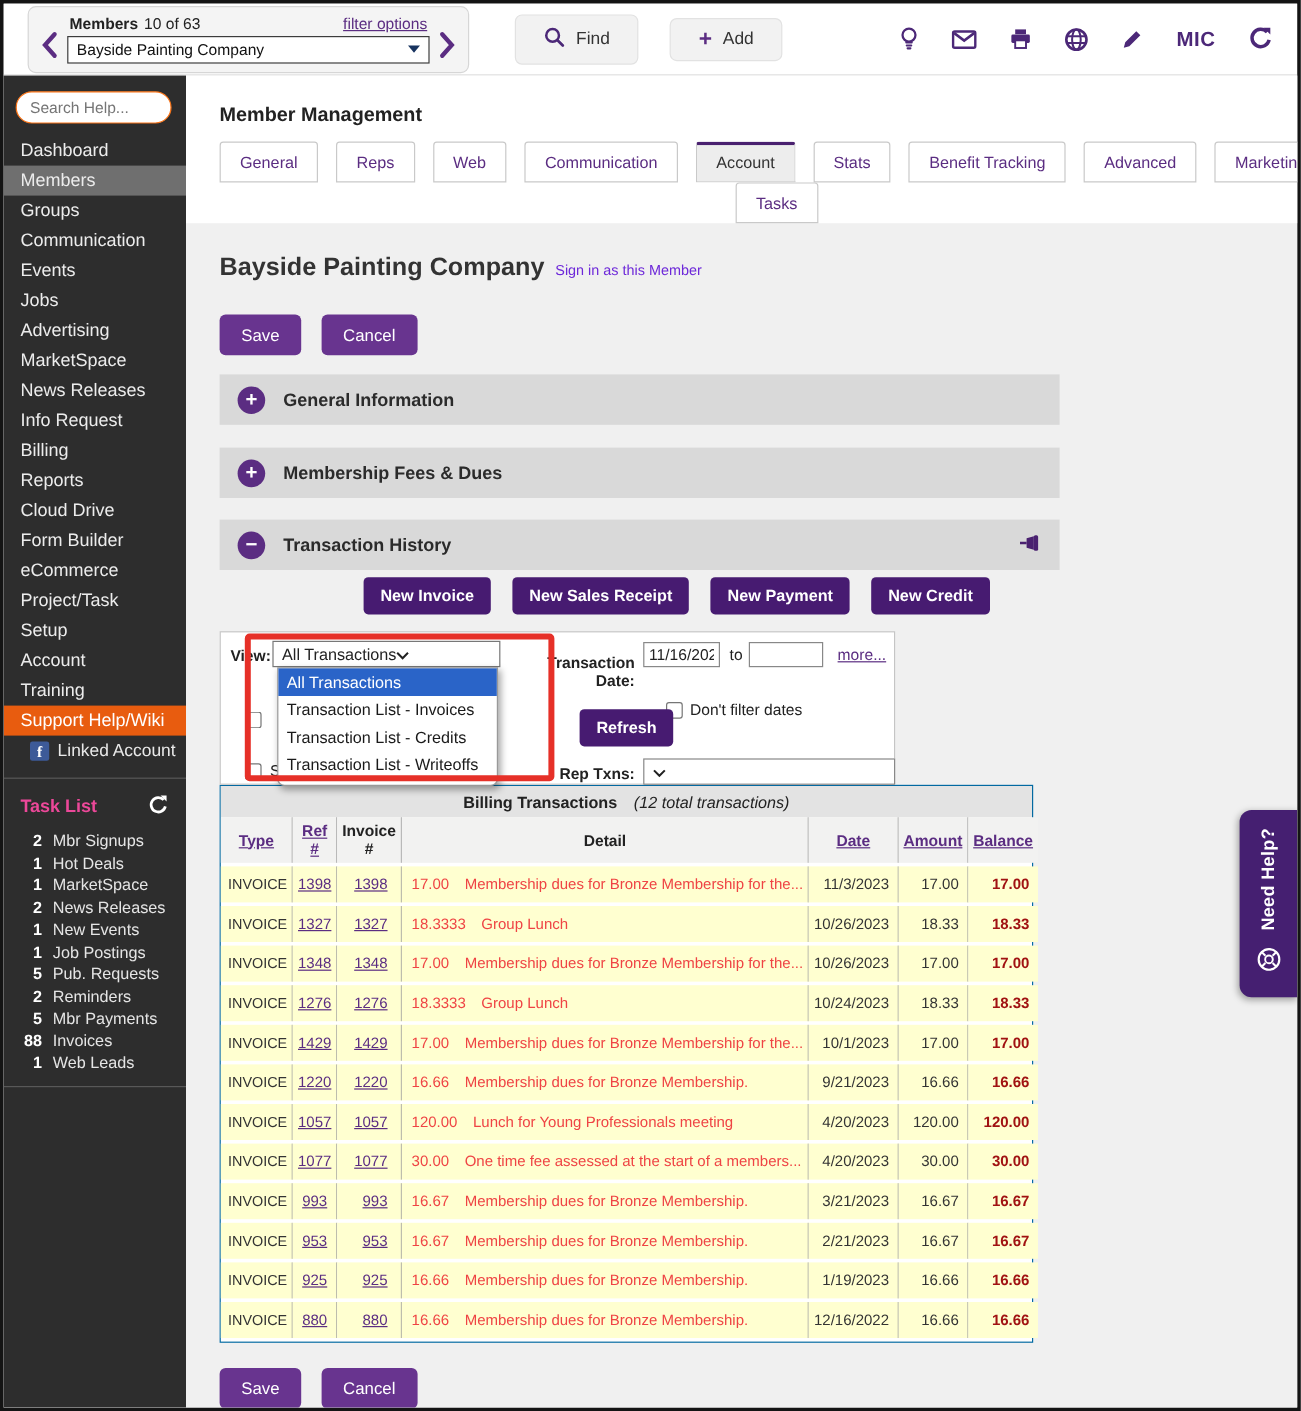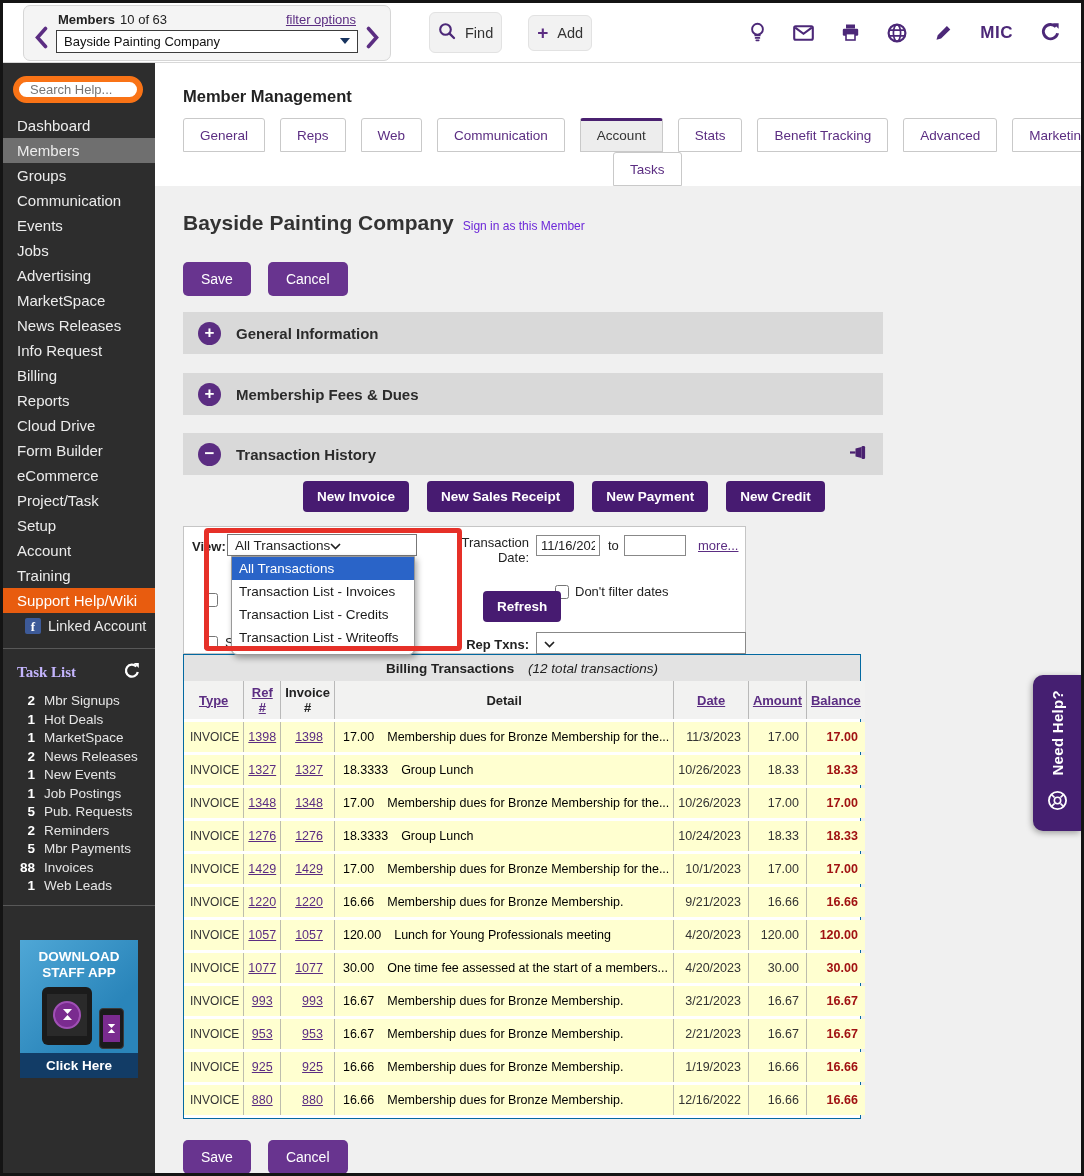--- a/index.html
+++ b/index.html
@@ -14,43 +14,43 @@
   
   .topbar { height:60px; background:#fff; display:flex; align-items:center; border-bottom:1px solid #d8d8d8; }
   .member-nav { display:flex; align-items:flex-end; gap:8px; background:#f4f4f4; border:1px solid #d6d6d6; border-radius:7px; margin-left:20px; padding:6px 10px 7px; }
   .mn-arrow { background:none; border:none; padding:0 0 1px; display:flex; }
   .mn-mid { width:302px; }
   .mn-top { display:flex; align-items:baseline; font-size:13px; color:#222; margin:0 2px 3px; }
   .mn-title { font-weight:bold; margin-right:5px; }
   .mn-filter { margin-left:auto; color:#5b2d82; text-decoration:underline; font-size:13px; }
   .mn-select { display:flex; align-items:center; border:1px solid #3c3c3c; background:#fff; height:23px; padding:0 7px; font-size:13px; color:#111; cursor:pointer; }
   .caret-dark { width:0; height:0; border-left:5px solid transparent; border-right:5px solid transparent; border-top:6px solid #17335f; margin-left:auto; }
-  .btn-light { display:flex; align-items:center; gap:9px; background:#f2f2f2; border:1px solid #e2e2e2; border-radius:6px; padding:9px 8px; font-size:14.5px; color:#333; }
+  .btn-light { display:flex; align-items:center; gap:9px; background:#f2f2f2; border:1px solid #e2e2e2; border-radius:6px; padding:9px 23px; font-size:14.5px; color:#333; }
   .btn-find { margin-left:38px; }
   .btn-add { margin-left:26px; }
   .plus-glyph { color:#5b2d82; font-size:19px; font-weight:bold; line-height:14px; }
   .top-icons { margin-left:auto; display:flex; align-items:center; gap:27px; margin-right:20px; }
   .top-icons > * { display:flex; }
   .mic { font-weight:bold; font-size:17px; color:#4c2878; letter-spacing:.5px; }
 
   
   .shell { display:flex; height:1110px; }
 
   
   .sidebar { width:152px; background:#2d2d2d; flex-shrink:0; color:#e9e9e9; overflow:hidden; }
   .search-help { margin:13px 10px 10px; }
-  .search-help input { width:130px; height:27px; border-radius:14px; border:6px solid #f97316; padding:0 11px; font-size:13px; color:#333; background:#fff; outline:none; }
+  .search-help input { width:130px; height:27px; border-radius:14px; border:1px solid #f97316; padding:0 11px; font-size:13px; color:#333; background:#fff; outline:none; }
   .nav-item { font-size:15px; line-height:25px; padding-left:14px; color:#ececec; cursor:pointer; white-space:nowrap; }
   .nav-item.v-current { background:#6f6f6f; }
   .nav-item.v-support { background:#e85c0f; color:#fff; }
   .linked { display:flex; align-items:center; gap:7px; padding:5px 0 5px 22px; font-size:14.5px; cursor:pointer; }
   .fb-icon { width:16px; height:16px; background:#3d5a98; color:#fff; border-radius:2px; font-weight:bold; font-size:13px; display:flex; align-items:flex-end; justify-content:center; font-family:"Liberation Serif", serif; line-height:15px; }
   .sb-divider { border-top:1px solid #585858; margin-top:9px; }
   .task-header { display:flex; align-items:center; padding:13px 14px 9px; }
-  .task-title { font-weight:bold; font-size:15px; color:#c4b5fd;font-family:Liberation Serif, serif; }
+  .task-title { font-weight:bold; font-size:15px; color:#ec4899; }
   .task-refresh { margin-left:auto; background:none; border:none; display:flex; }
   .task-row { display:flex; font-size:13.5px; line-height:18.5px; cursor:pointer; }
   .task-count { width:32px; text-align:right; font-weight:bold; color:#fff; margin-right:9px; }
   .task-label { color:#e5e5e5; }
   .staff-app { width:118px; margin:34px auto 0; cursor:pointer; }
   .sa-top { background:linear-gradient(135deg,#4fa7d6 0%,#2a85ba 70%); padding:9px 0 6px; text-align:center; color:#fff; font-weight:bold; font-size:13.5px; line-height:16px; }
   .sa-devices { position:relative; height:60px; margin-top:6px; }
   .tablet { position:absolute; left:22px; top:0; width:50px; height:58px; background:#1b1b1b; border-radius:6px; }
   .t-screen { position:absolute; left:5px; right:5px; top:7px; bottom:9px; background:#2a2a2a; display:flex; align-items:center; justify-content:center; }
   .t-circle { width:28px; height:28px; border-radius:50%; background:#7a2b8f; border:2px solid #a050b5; display:flex; align-items:center; justify-content:center; }
@@ -87,21 +87,21 @@
   
   .filter-panel { position:relative; width:563px; height:128px; background:#fff; border:1px solid #c5c5c5; margin-top:14px; font-size:13px; color:#222; }
   .filter-panel .abs { position:absolute; }
   .fp-view-label { left:8px; top:12px; font-weight:bold; }
   .fp-select { left:43px; top:7px; width:190px; height:22px; border:1px solid #777; display:flex; align-items:center; padding:0 7px; background:#fff; cursor:pointer; font-size:13.5px; }
   .fp-select svg, .fp-select2 svg { margin-left:auto; }
   .fp-dropdown { left:47px; top:29px; width:184px; background:#fff; border:1px solid #999; border-radius:0 0 6px 6px; box-shadow:2px 3px 6px rgba(0,0,0,.35); z-index:5; padding-bottom:5px; }
   .dd-item { padding:2px 7px; font-size:13.5px; line-height:19px; color:#1a1a1a; white-space:nowrap; cursor:pointer; }
   .dd-item.v-selected { background:#2a64c8; color:#fff; }
   .callout { left:20px; top:1px; width:258px; height:123px; border:5px solid #e63028; border-radius:4px; z-index:10; pointer-events:none; }
-  .fp-date-label { left:270px; top:8px; width:75px; text-align:right; font-weight:normal; line-height:15px; }
+  .fp-date-label { left:270px; top:18px; width:75px; text-align:right; font-weight:bold; line-height:15px; }
   .fp-input { height:21px; border:1px solid #888; font-size:13px; padding:0 4px; color:#222; }
   .fp-input1 { left:352px; top:8px; width:64px; }
   .fp-to { left:424px; top:11px; }
   .fp-input2 { left:440px; top:8px; width:62px; }
   .fp-more { left:514px; top:11px; color:#5b2d82; text-decoration:underline; }
   .fp-dontfilter { left:371px; top:57px; display:flex; gap:6px; align-items:center; }
   .fp-refresh { left:299px; top:64px; }
   .fp-chk-hidden { left:20px; top:66px; }
   .fp-billto { left:20px; top:108px; display:flex; gap:7px; align-items:center; }
   .fp-reptxns-label { left:278px; top:110px; width:67px; text-align:right; font-weight:bold; }
@@ -116,21 +116,21 @@
   table { width:100%; border-collapse:separate; border-spacing:0 3px; margin-top:-3px; }
   th { background:#f2f2f1; font-size:13px; padding:4px 4px; border-right:1px solid #b9b9b9; font-weight:bold; color:#222; }
   th:last-child { border-right:none; }
   th a { color:#5b2d82; text-decoration:underline; }
   td { background:#ffffd0; border-right:1px solid #bdbdad; font-size:12.5px; padding:8px 4px; color:#333; }
   td:last-child { border-right:none; }
   .c-type { padding-left:6px; font-size:12px; }
   .c-ref { text-align:center; }
   .c-inv { text-align:right; padding-right:11px; }
   td a { color:#5b2d82; text-decoration:underline; }
-  .c-det { white-space:nowrap; overflow:hidden; color:#000000; padding-left:8px; }
+  .c-det { white-space:nowrap; overflow:hidden; color:#ef4444; padding-left:8px; }
   .det-amt { margin-right:13px; }
   .c-date,.c-amt,.c-bal { text-align:right; padding-right:7px; }
   .c-bal { font-weight:bold; color:#a01212; }
 
   .bottom-actions { display:flex; gap:17px; margin-top:21px; }
 
   
   .need-help { position:absolute; right:0; top:672px; width:48px; height:156px; background:#451f71; border-radius:10px 0 0 10px; color:#fff; display:flex; flex-direction:column; align-items:center; justify-content:center; gap:13px; box-shadow:-1px 2px 6px rgba(0,0,0,.35); cursor:pointer; z-index:20; }
   .nh-label { writing-mode:vertical-rl; transform:rotate(180deg); font-weight:bold; font-size:15px; letter-spacing:.3px; }
 </style>
@@ -342,47 +342,20 @@
         </div>
 
         <div class="task-row">
           <span class="task-count">1</span>
           <span class="task-label">Web Leads</span>
         </div>
 
     </div>
     <div class="sb-divider"></div>
 
-    <div class="staff-app">
-      <div class="sa-top">
-        <div>DOWNLOAD</div>
-        <div>STAFF APP</div>
-        <div class="sa-devices">
-          <div class="tablet">
-            <div class="t-screen">
-              <div class="t-circle">
-                <svg width="11" height="13" viewBox="0 0 11 13">
-                    <path d="M1 1h9L5.5 6z" fill="#fff"></path>
-                    <path d="M1 12h9L5.5 7z" fill="#fff"></path>
-                  </svg>
-              </div>
-            </div>
-          </div>
-          <div class="phone">
-            <div class="p-screen">
-              <svg width="9" height="11" viewBox="0 0 11 13">
-                  <path d="M1 1h9L5.5 6z" fill="#fff"></path>
-                  <path d="M1 12h9L5.5 7z" fill="#fff"></path>
-                </svg>
-            </div>
-          </div>
-        </div>
-      </div>
-      <div class="sa-cta">Click Here</div>
-    </div>
   </div>
 
   <div class="main">
     <div class="main-white">
       <div class="page-title">Member Management</div>
       <div class="tabs">
 
           <div class="tab">General</div>
 
           <div class="tab">Reps</div>

